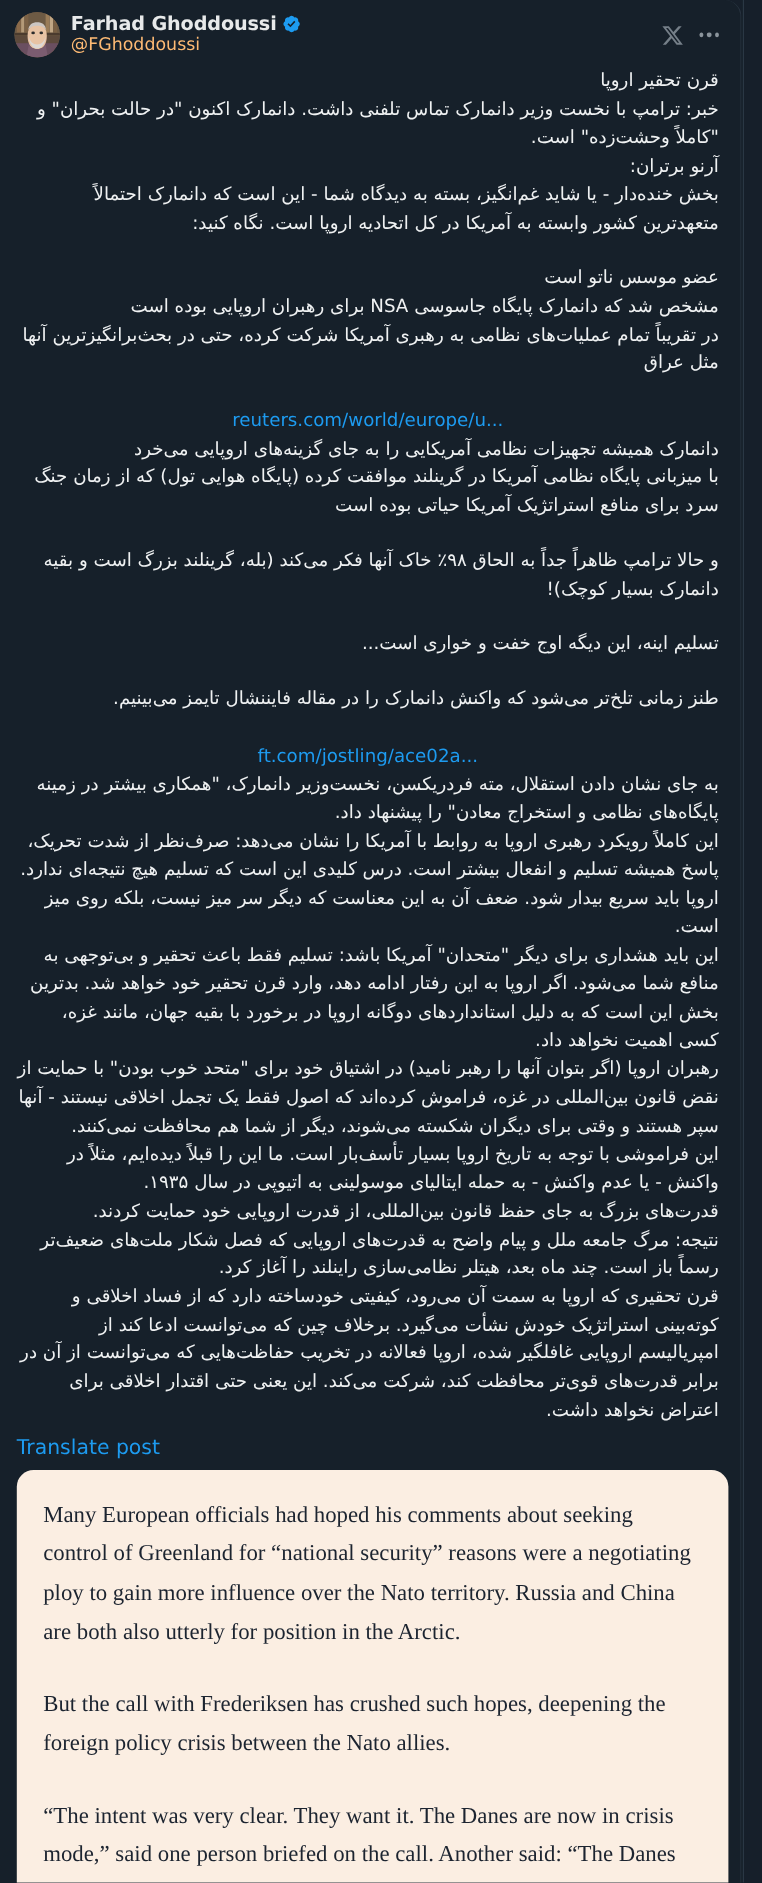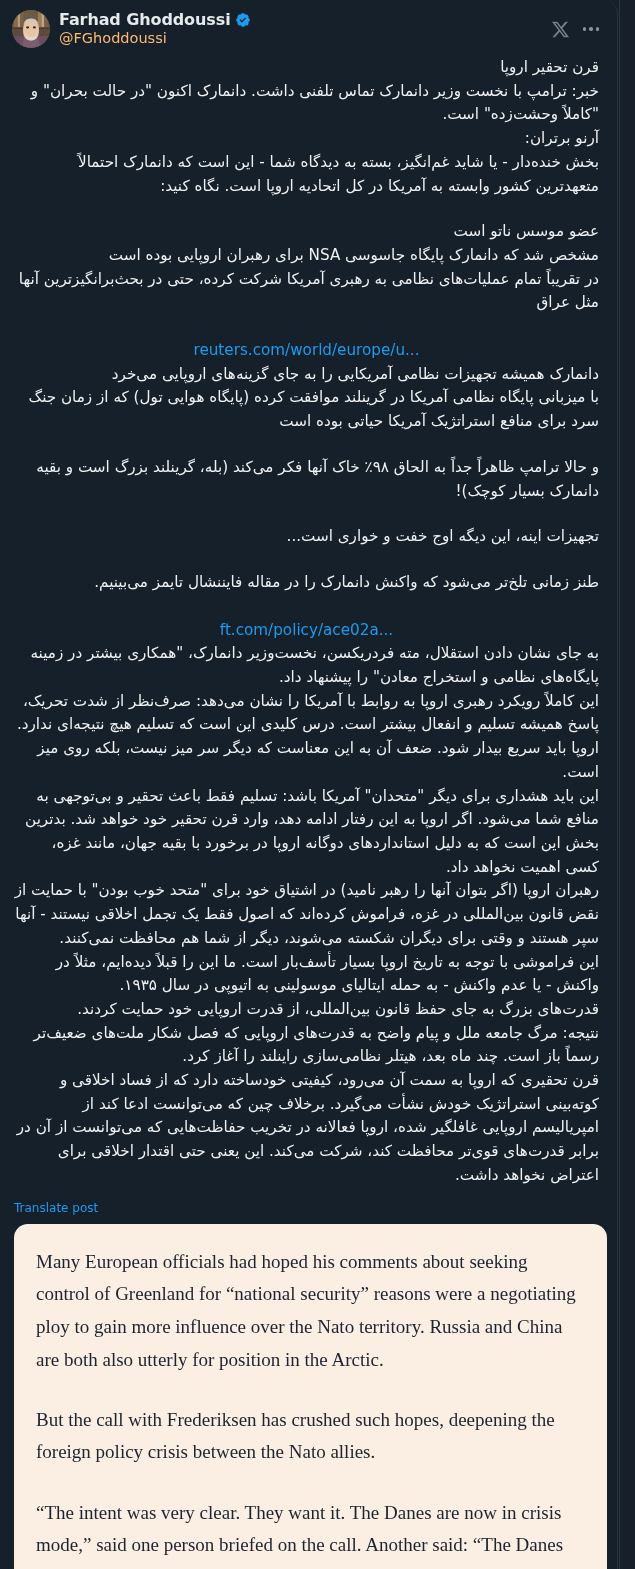--- a/index.html
+++ b/index.html
@@ -159,21 +159,21 @@
     margin-top: 24px;
   }
 
   
   .translate-row {
     padding: 7px 0 8px 0;
     margin-top: 2px;
   }
   .translate-link {
     color: #1d9bf0;
-    font-size: 12px;
+    font-size: 17px;
     text-decoration: none;
     padding-left: 14px;
     display: inline-block;
     direction: ltr;
   }
 
   
   .quote-card {
     margin: 0 10px 0 14px;
     background: #fbeee2;
@@ -263,25 +263,25 @@
       <p>مشخص شد که دانمارک پایگاه جاسوسی NSA برای رهبران اروپایی بوده است</p>
       <p>در تقریباً تمام عملیات‌های نظامی به رهبری آمریکا شرکت کرده، حتی در بحث‌برانگیزترین آنها مثل عراق</p>
 
       <a class="tlink" href="#">reuters.com/world/europe/u...</a>
 
       <p>دانمارک همیشه تجهیزات نظامی آمریکایی را به جای گزینه‌های اروپایی می‌خرد</p>
       <p>با میزبانی پایگاه نظامی آمریکا در گرینلند موافقت کرده (پایگاه هوایی تول) که از زمان جنگ سرد برای منافع استراتژیک آمریکا حیاتی بوده است</p>
       <div class="spacer-line"></div>
       <p>و حالا ترامپ ظاهراً جداً به الحاق ۹۸٪ خاک آنها فکر می‌کند (بله، گرینلند بزرگ است و بقیه دانمارک بسیار کوچک)!</p>
       <div class="spacer-line"></div>
-      <p>تجهیزات اینه، این دیگه اوج خفت و خواری است...</p>
+      <p>تسلیم اینه، این دیگه اوج خفت و خواری است...</p>
       <div class="spacer-line"></div>
       <p>طنز زمانی تلخ‌تر می‌شود که واکنش دانمارک را در مقاله فایننشال تایمز می‌بینیم.</p>
 
-      <a class="tlink" href="#">ft.com/policy/ace02a...</a>
+      <a class="tlink" href="#">ft.com/jostling/ace02a...</a>
 
       <p>به جای نشان دادن استقلال، مته فردریکسن، نخست‌وزیر دانمارک، "همکاری بیشتر در زمینه پایگاه‌های نظامی و استخراج معادن" را پیشنهاد داد.</p>
       <p>این کاملاً رویکرد رهبری اروپا به روابط با آمریکا را نشان می‌دهد: صرف‌نظر از شدت تحریک، پاسخ همیشه تسلیم و انفعال بیشتر است. درس کلیدی این است که تسلیم هیچ نتیجه‌ای ندارد. اروپا باید سریع بیدار شود. ضعف آن به این معناست که دیگر سر میز نیست، بلکه روی میز است.</p>
       <p>این باید هشداری برای دیگر "متحدان" آمریکا باشد: تسلیم فقط باعث تحقیر و بی‌توجهی به منافع شما می‌شود. اگر اروپا به این رفتار ادامه دهد، وارد قرن تحقیر خود خواهد شد. بدترین بخش این است که به دلیل استانداردهای دوگانه اروپا در برخورد با بقیه جهان، مانند غزه، کسی اهمیت نخواهد داد.</p>
       <p>رهبران اروپا (اگر بتوان آنها را رهبر نامید) در اشتیاق خود برای "متحد خوب بودن" با حمایت از نقض قانون بین‌المللی در غزه، فراموش کرده‌اند که اصول فقط یک تجمل اخلاقی نیستند - آنها سپر هستند و وقتی برای دیگران شکسته می‌شوند، دیگر از شما هم محافظت نمی‌کنند.</p>
       <p>این فراموشی با توجه به تاریخ اروپا بسیار تأسف‌بار است. ما این را قبلاً دیده‌ایم، مثلاً در واکنش - یا عدم واکنش - به حمله ایتالیای موسولینی به اتیوپی در سال ۱۹۳۵.</p>
       <p>قدرت‌های بزرگ به جای حفظ قانون بین‌المللی، از قدرت اروپایی خود حمایت کردند.</p>
       <p>نتیجه: مرگ جامعه ملل و پیام واضح به قدرت‌های اروپایی که فصل شکار ملت‌های ضعیف‌تر رسماً باز است. چند ماه بعد، هیتلر نظامی‌سازی راینلند را آغاز کرد.</p>
       <p>قرن تحقیری که اروپا به سمت آن می‌رود، کیفیتی خودساخته دارد که از فساد اخلاقی و کوته‌بینی استراتژیک خودش نشأت می‌گیرد. برخلاف چین که می‌توانست ادعا کند از امپریالیسم اروپایی غافلگیر شده، اروپا فعالانه در تخریب حفاظت‌هایی که می‌توانست از آن در برابر قدرت‌های قوی‌تر محافظت کند، شرکت می‌کند. این یعنی حتی اقتدار اخلاقی برای اعتراض نخواهد داشت.</p>
     </div>

